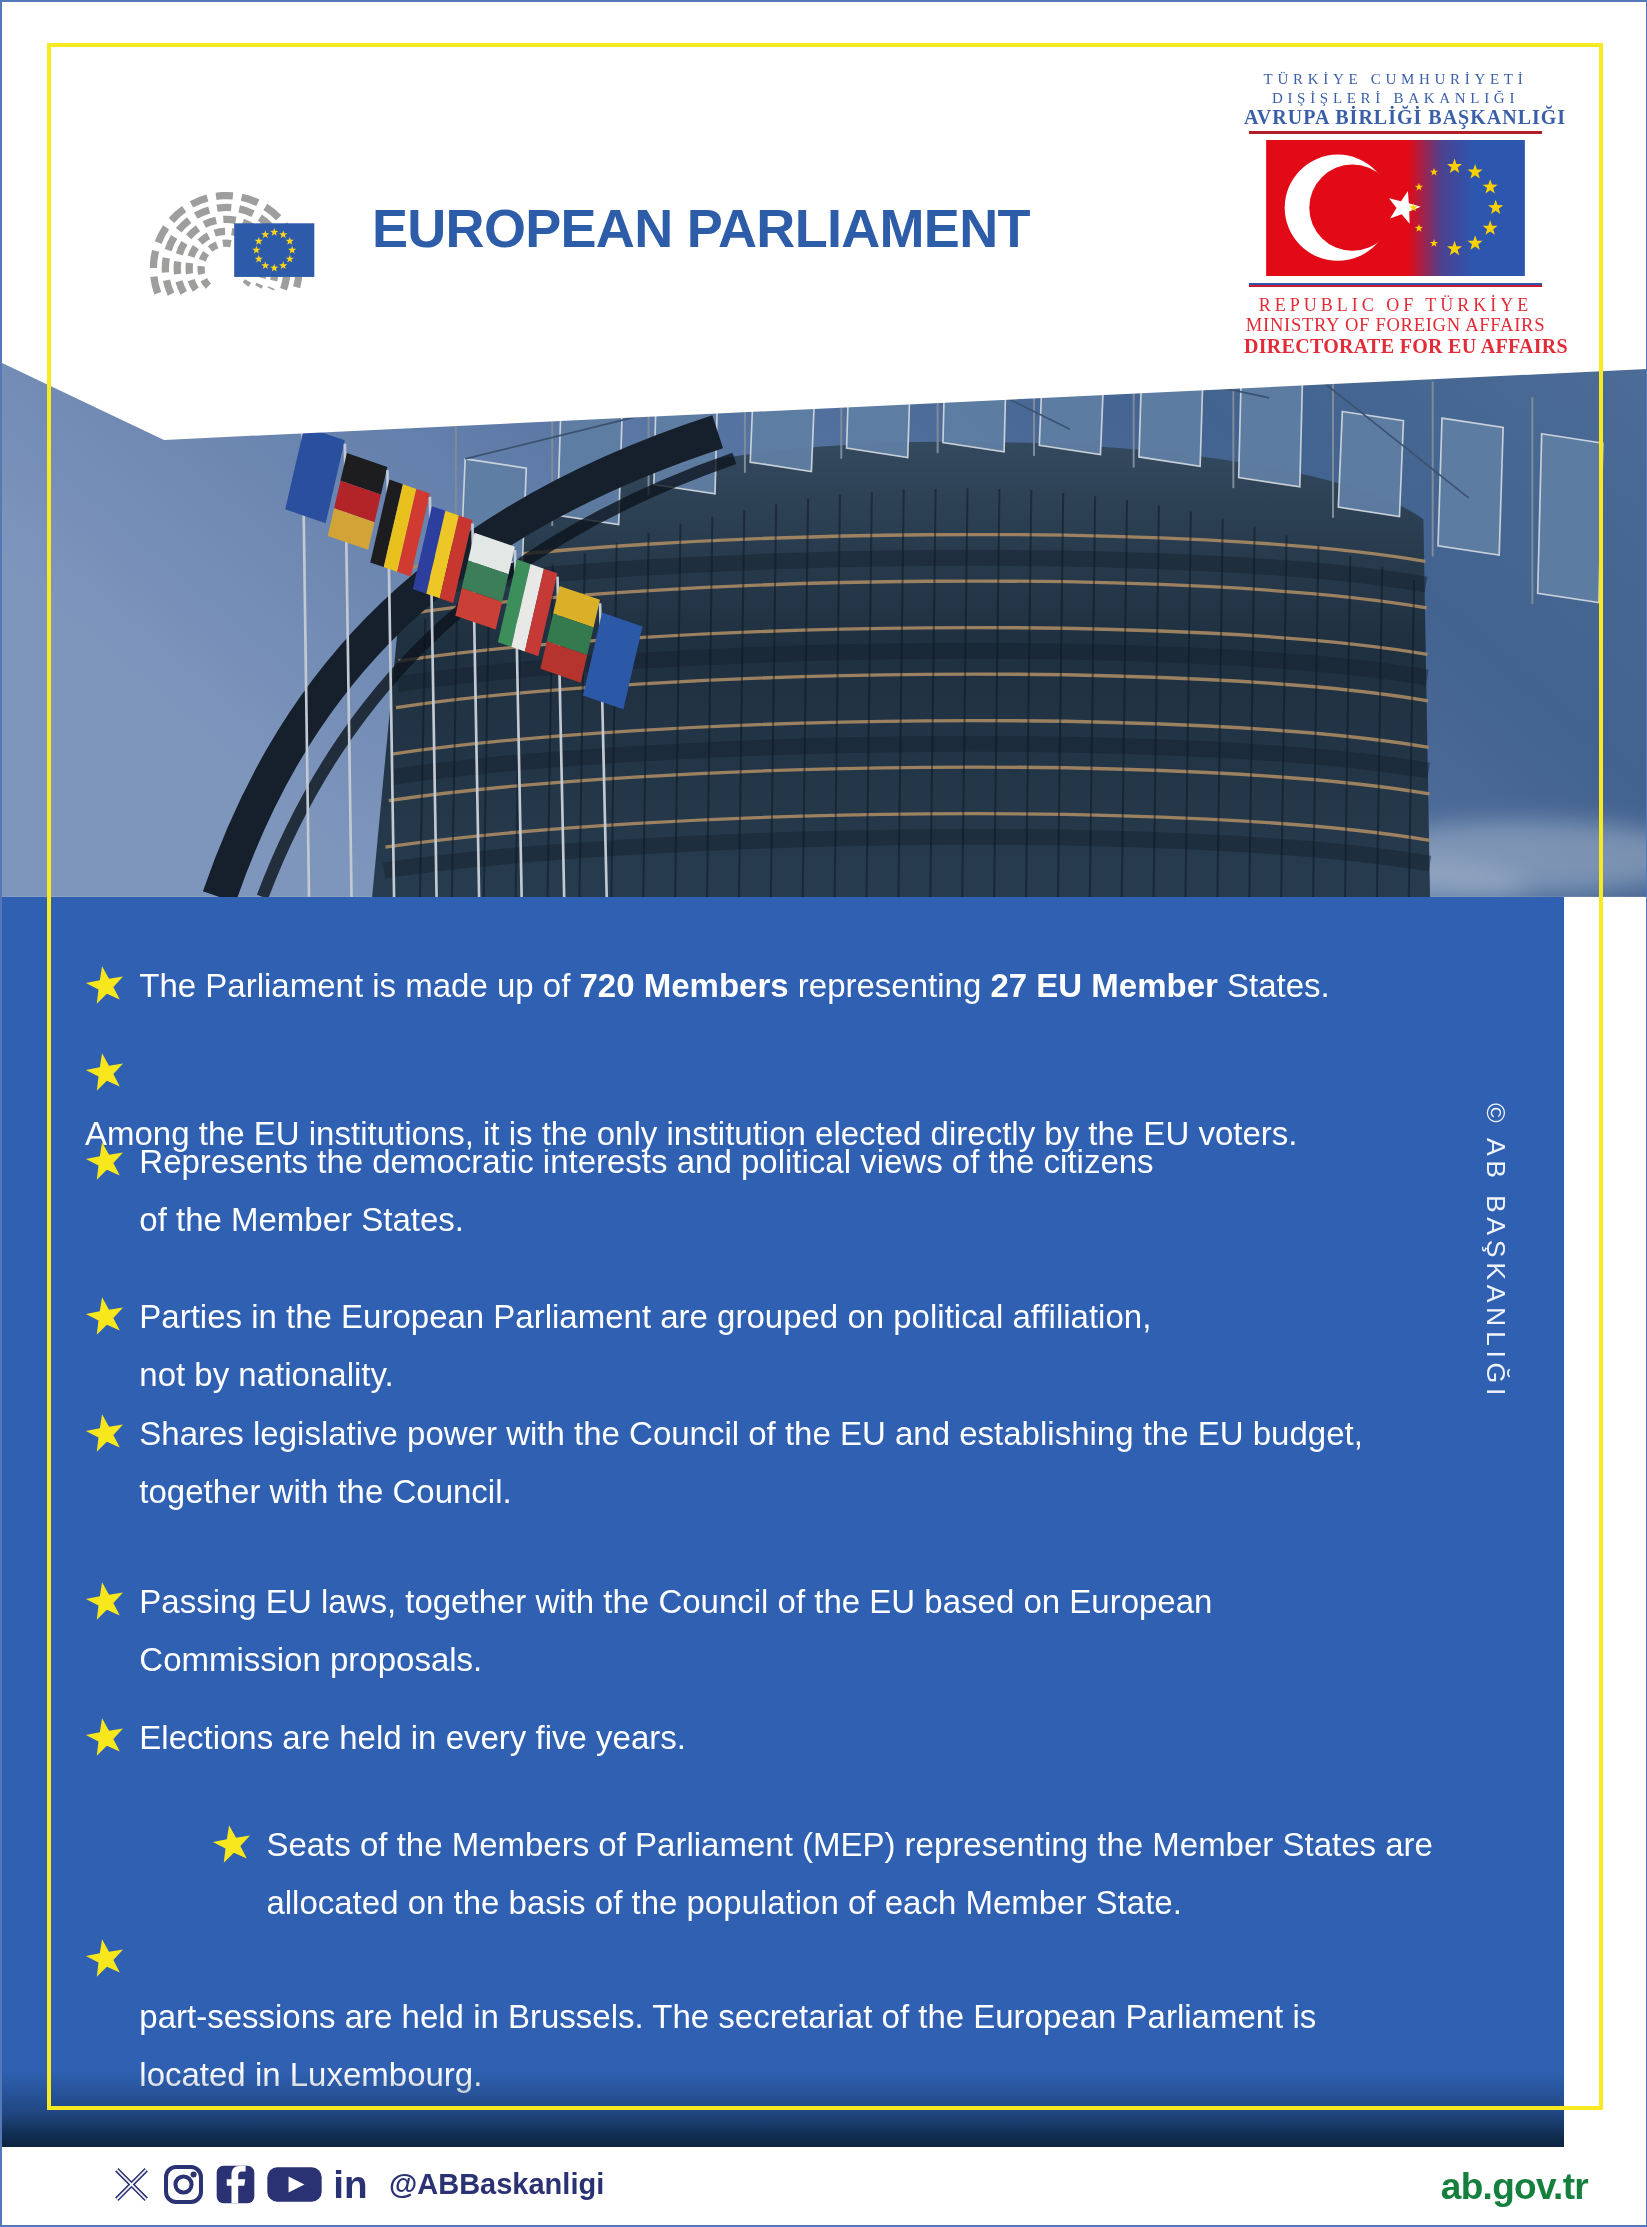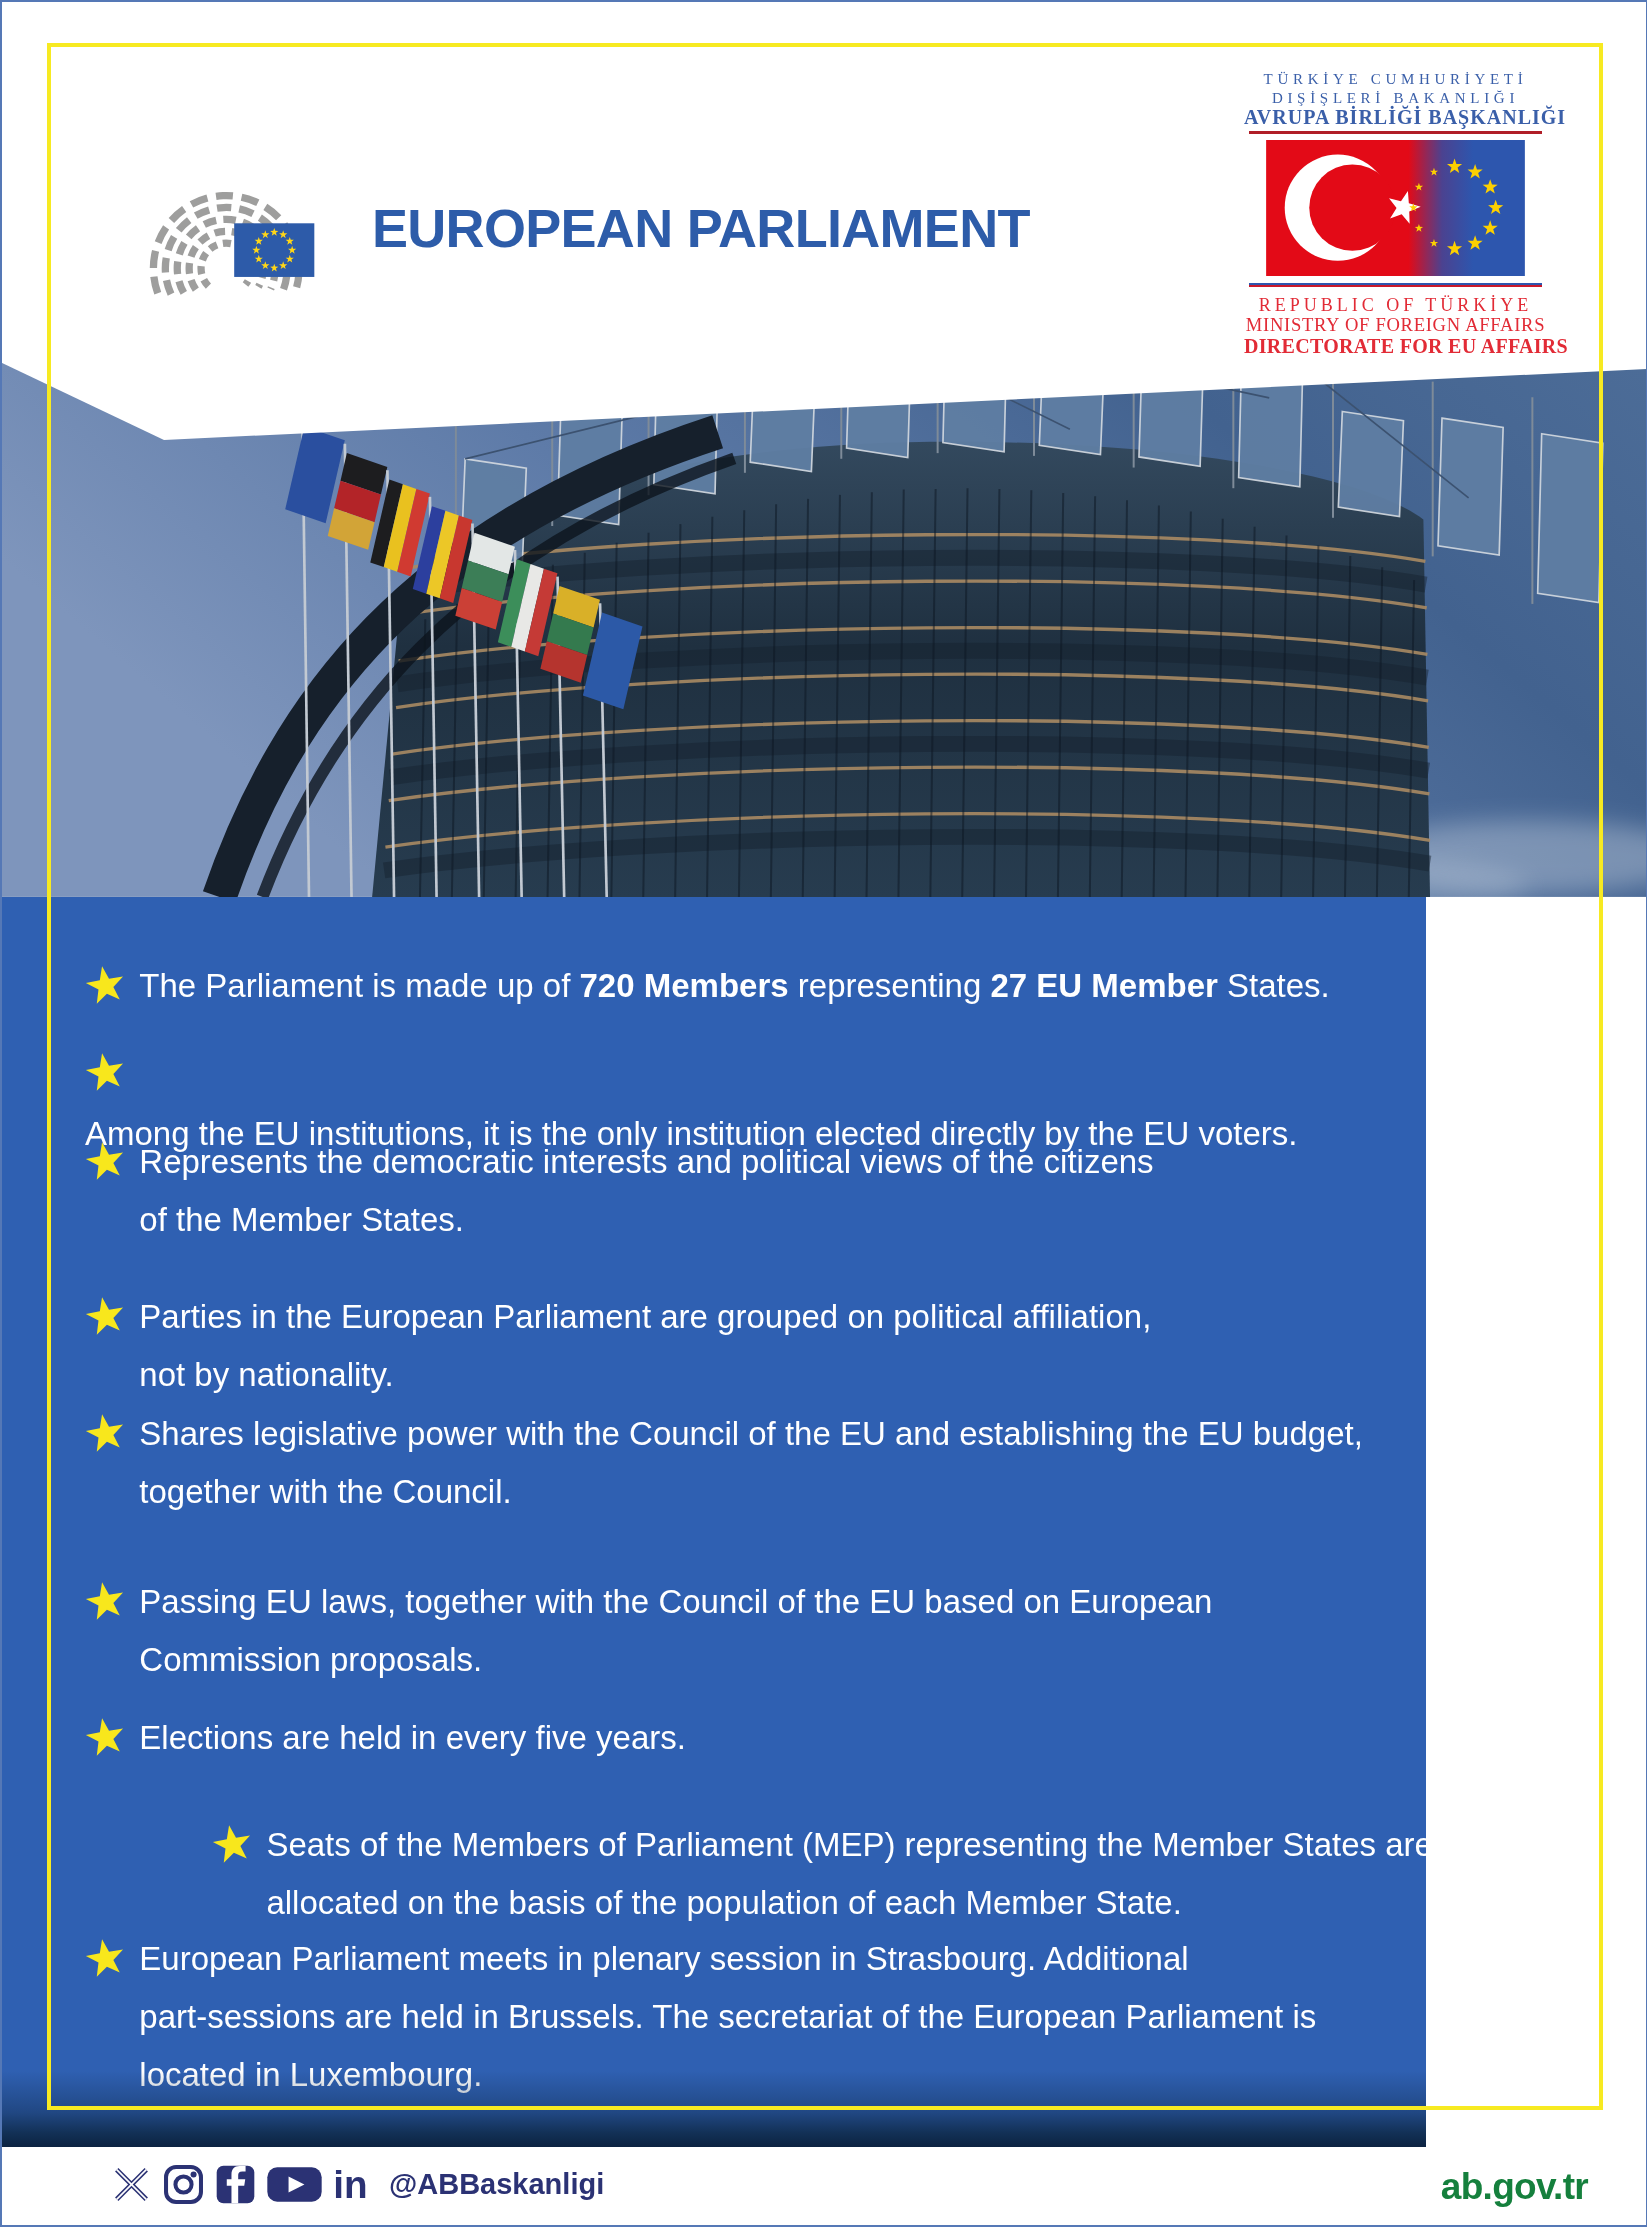--- a/index.html
+++ b/index.html
@@ -23,21 +23,21 @@
   .ministry .flag-wrap{position:relative;width:259px;height:136px;margin:0 auto;}
   .ministry .rule-double{height:0;border-top:2px solid #2d56ae;border-bottom:2px solid #c91a2b;margin:6.6px 5.3px 8px 5.3px;}
   .ministry .en-line{color:#e22b36;font-size:18px;line-height:20.6px;letter-spacing:4px;white-space:nowrap;}
   .ministry .en-line.e2{letter-spacing:0.7px;font-size:18.6px;}
   .ministry .en-line.e3{font-weight:700;letter-spacing:0.3px;font-size:20px;}
   
   .photo{position:absolute;left:0;top:332px;width:1648px;height:565px;z-index:1;}
   .white-wedge{position:absolute;left:0;top:332px;width:1648px;height:133px;background:#ffffff;z-index:2;
     clip-path:polygon(0 0,1648px 0,1648px 37px,164px 108px,0 30px);}
   
-  .panel{position:absolute;left:0;top:897px;width:1426px;height:1250px;background:#2f60b2;z-index:3;}
+  .panel{position:absolute;left:0;top:897px;width:1564px;height:1250px;background:#2f60b2;z-index:3;}
   .map-watermark{position:absolute;inset:0;}
   .panel-fade{position:absolute;left:0;bottom:0;width:100%;height:76px;
     background:linear-gradient(180deg,rgba(15,41,73,0) 0%,rgba(15,41,73,0.45) 55%,#123055 82%,#0c2341 100%);}
   .bullet{position:absolute;left:85px;display:flex;align-items:flex-start;gap:13.3px;width:1475px;}
   .bullet .star{flex:0 0 auto;margin-top:6.6px;}
   .bullet .txt{color:#ffffff;font-size:33px;line-height:58px;font-weight:400;letter-spacing:0;}
   .bullet .txt b{font-weight:700;}
   .copyright{position:absolute;left:1480px;top:206px;height:279px;
     writing-mode:vertical-rl;text-orientation:sideways;
     color:rgba(255,255,255,0.92);font-size:26.6px;letter-spacing:4.7px;white-space:nowrap;}
@@ -346,21 +346,21 @@
         <div class="bullet" style="top: 919px; justify-content: center;">
           <svg class="star" width="41" height="41" viewBox="0 0 62 62">
             <polygon fill="#f8e71c" points="25.8,3.5 36.3,22.2 57.5,18.9 42.9,34.7 52.6,53.8 33.1,44.8 17.8,60.0 20.4,38.6 1.3,28.8 22.4,24.7"></polygon>
           </svg>
           <div class="txt"><span>Seats of the Members of Parliament (MEP) representing the Member States are</span><br><span>allocated on the basis of the population of each Member State.</span></div>
         </div>
         <div class="bullet" style="top: 1033px;">
           <svg class="star" width="41" height="41" viewBox="0 0 62 62">
             <polygon fill="#f8e71c" points="25.8,3.5 36.3,22.2 57.5,18.9 42.9,34.7 52.6,53.8 33.1,44.8 17.8,60.0 20.4,38.6 1.3,28.8 22.4,24.7"></polygon>
           </svg>
-          <div class="txt"><span>European Parliament meets in plenary session in Strasbourg. Additional</span><br><span>part-sessions are held in Brussels. The secretariat of the European Parliament is</span><br><span>located in Luxembourg.</span></div>
+          <div class="txt"><br><span>part-sessions are held in Brussels. The secretariat of the European Parliament is</span><br><span>located in Luxembourg.</span></div>
         </div>
       </div>
 
     <div class="copyright">© AB BAŞKANLIĞI</div>
     <div class="panel-fade"></div>
   </div>
 
   <div class="footer">
     <div class="socials">
       <svg width="43" height="43" viewBox="0 0 64 64">

